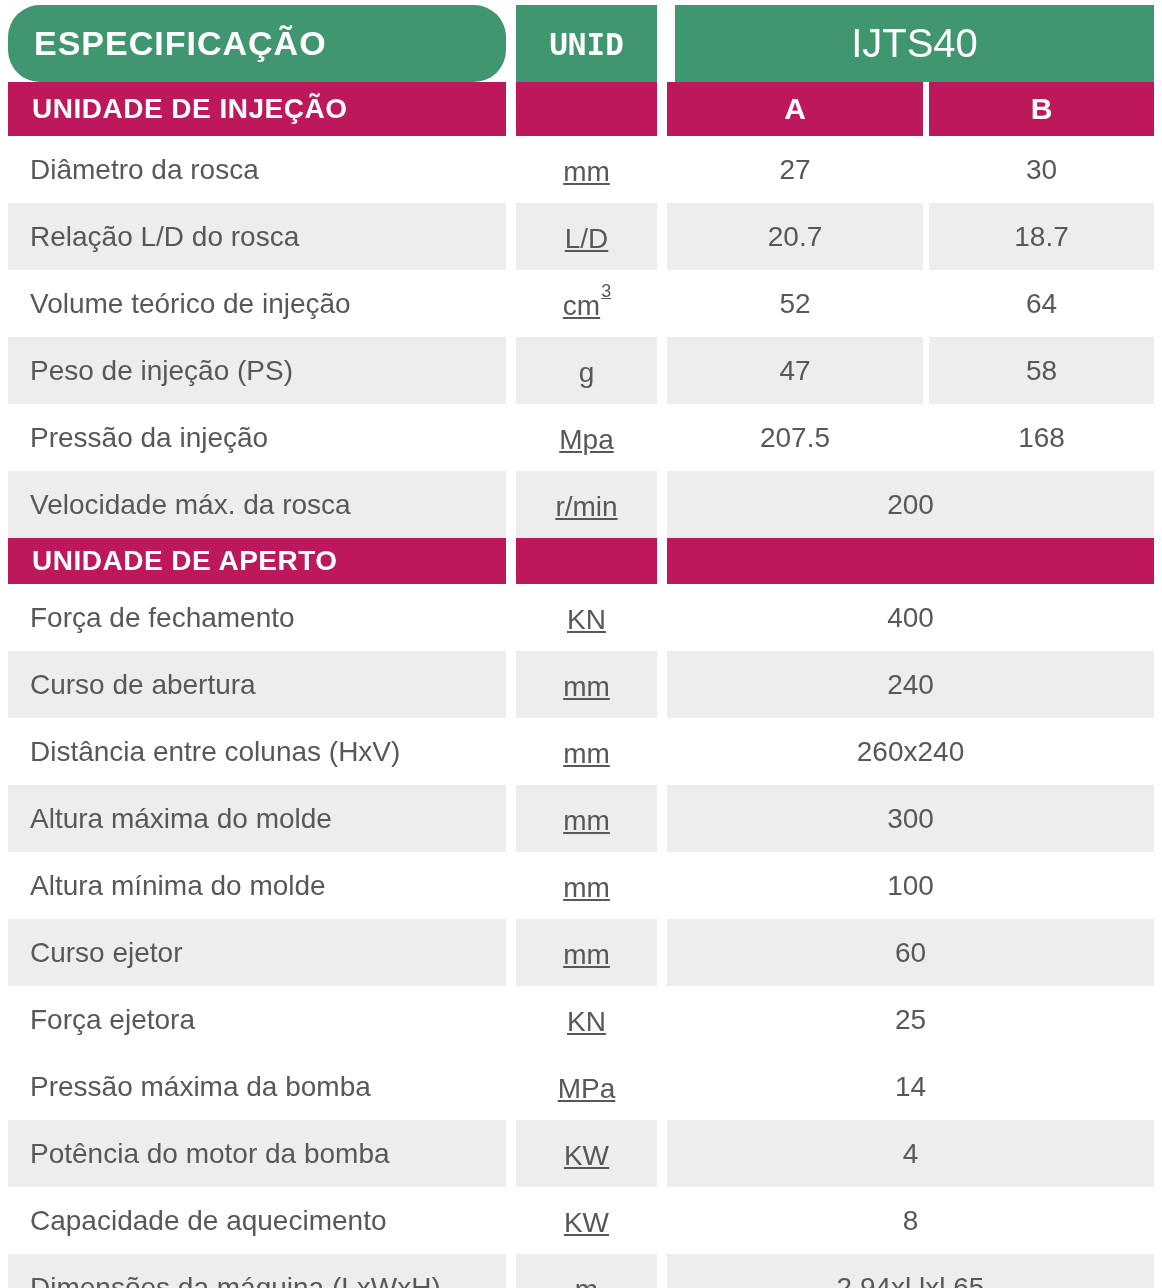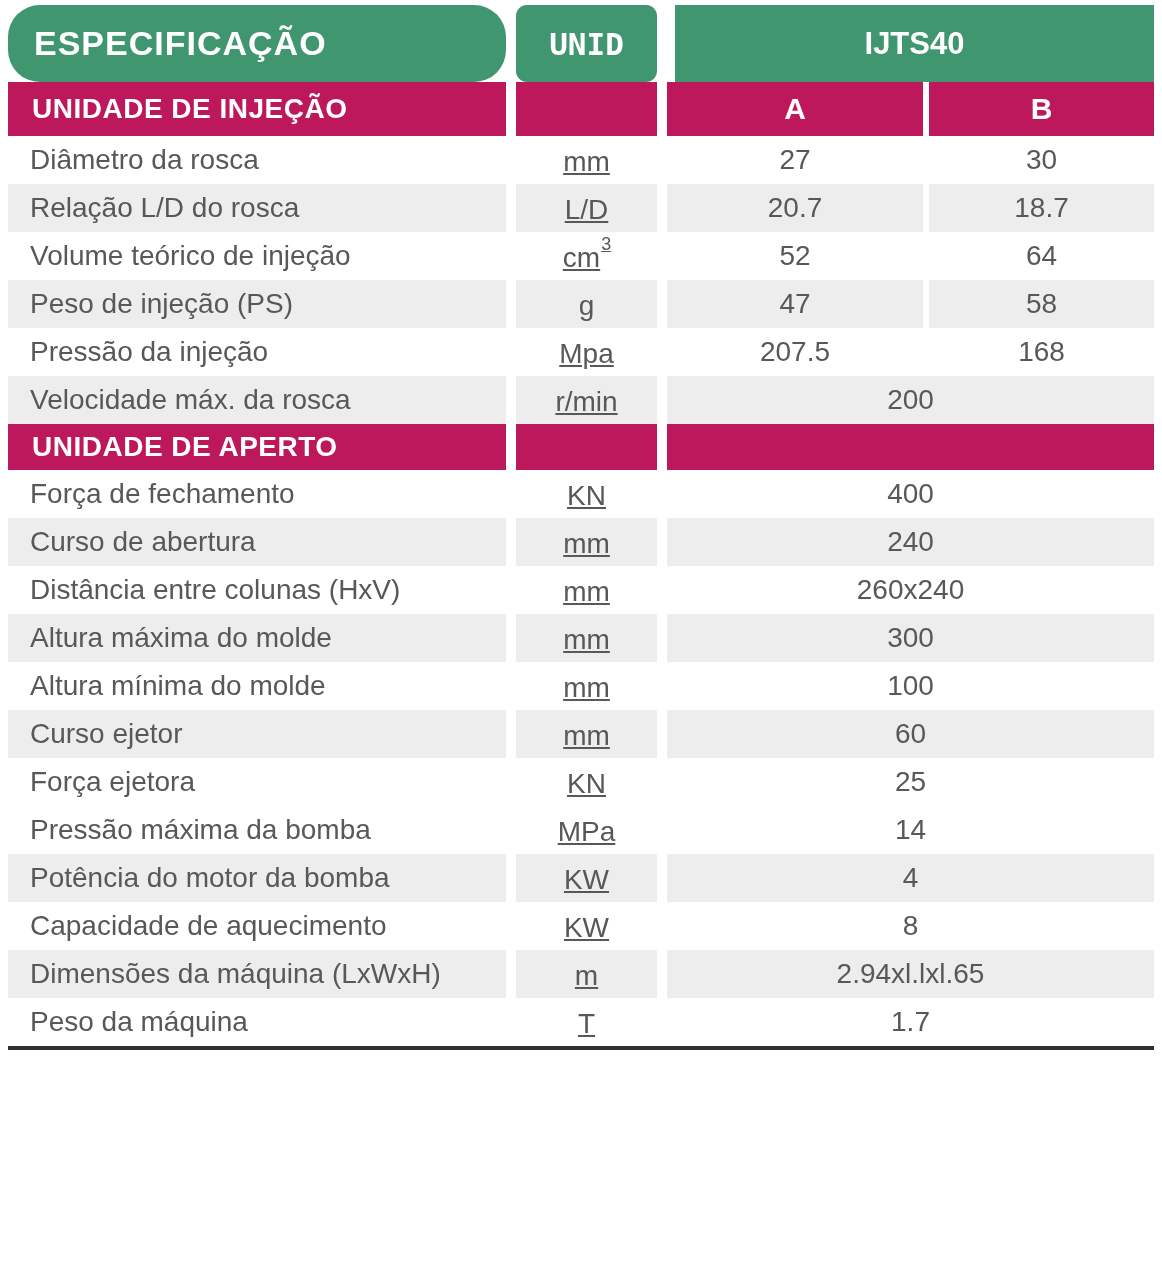--- a/index.html
+++ b/index.html
@@ -34,26 +34,25 @@
     font-weight: bold;
     letter-spacing: 1px;
     padding-left: 26px;
     border-radius: 32px;
   }
   .hdr .unid-cell {
     justify-content: center;
     font-family: "DejaVu Sans Mono", monospace;
     font-size: 31px;
     font-weight: bold;
-    border-radius: 11px;
   }
   .hdr .model-cell {
     justify-content: center;
-    font-size: 31px;
-    font-weight: bold;
+    font-size: 40px;
+    font-weight: normal;
     letter-spacing: 0px;
     margin-left: 8px;
   }
   
   .section-bar .cell { background: #be185d; color: #ffffff; }
   .section-bar .title-cell {
     font-size: 28px;
     font-weight: bold;
     letter-spacing: 0.5px;
     padding-left: 24px;
@@ -64,21 +63,21 @@
     display: grid;
     grid-template-columns: 256px 225px;
     column-gap: 6px;
   }
   .ab-head {
     justify-content: center;
     font-size: 30px;
     font-weight: bold;
   }
   
-  .data-row { height: 48px; }
+  .data-row { height: 67px; }
   .data-row .cell {
     font-size: 28px;
     color: #58585A;
   }
   .data-row .label-cell { padding-left: 22px; }
   .data-row .unit-cell {
     justify-content: center;
     padding-top: 4px;
     text-decoration: underline;
   }

